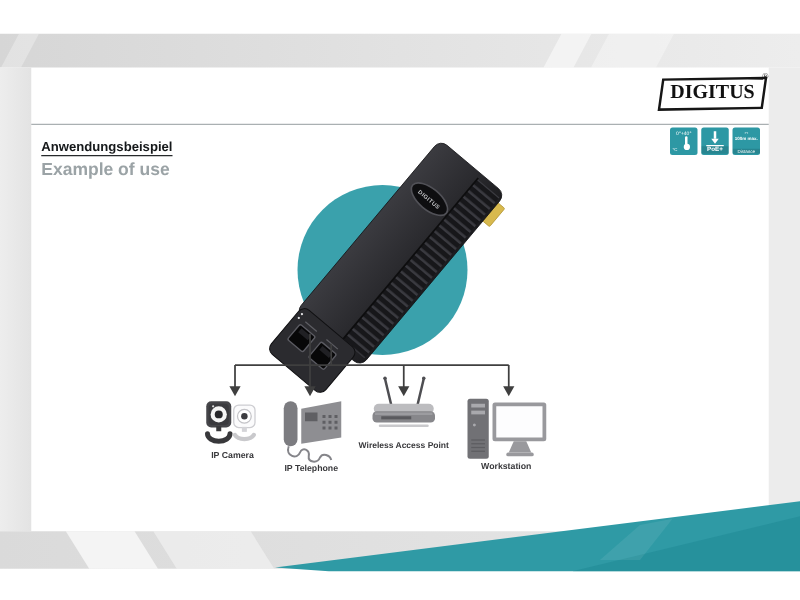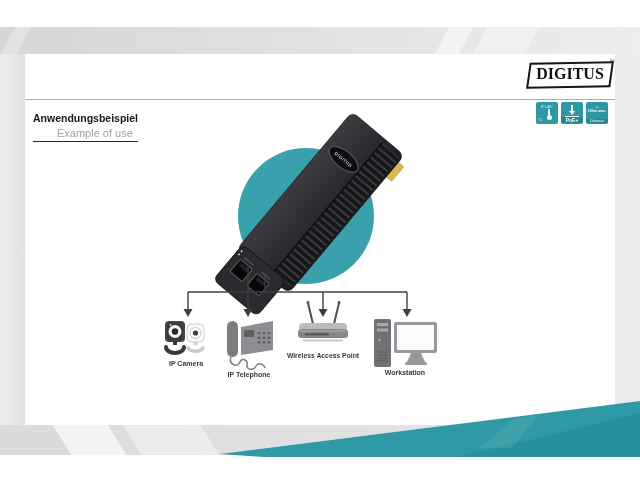--- a/index.html
+++ b/index.html
@@ -22,22 +22,22 @@
   .bstreak{position:absolute;top:0;height:30px;background:#fafafa;transform:skewX(32deg);}
   .b1{left:62px;width:55px;opacity:.8;}
   .b2{left:132px;width:78px;opacity:.5;}
 
   
   .title-row{left:33px;top:85px;font-size:11px;color:#2e3336;white-space:nowrap;}
   .model{color:#2095a8;font-weight:bold;font-size:11.5px;}
   .sep{color:#9aa2a5;font-weight:bold;margin:0 5px;}
   .rule{left:25px;top:99px;width:590px;height:1px;background:#aab0b2;}
   .h-de{left:33px;top:112px;font-size:10.5px;font-weight:bold;color:#15181a;
-        border-bottom:1.5px solid #26292b;padding-bottom:17px;}
-  .h-en{left:33px;top:127px;font-size:11px;font-weight:normal;color:#9ba3a6;margin-left:24px;}
+        border-bottom:1.5px solid #26292b;padding-bottom:0;}
+  .h-en{left:33px;top:127px;font-size:14px;font-weight:bold;color:#9ba3a6;}
 
   
   .logo{left:528px;top:62px;width:84px;height:26px;}
   .logo-frame{position:absolute;left:0;top:0;right:0;bottom:0;border:2px solid #161616;
               background:#fff;transform:skewX(-9deg) rotate(-1deg);}
   .logo-text{position:absolute;left:0;top:3px;width:100%;text-align:center;
              font-family:"Liberation Serif", serif;font-weight:bold;font-size:16px;color:#111;}
   .logo-reg{position:absolute;right:-3px;top:-5px;font-size:7px;color:#111;
             font-family:"Liberation Serif", serif;}
 

